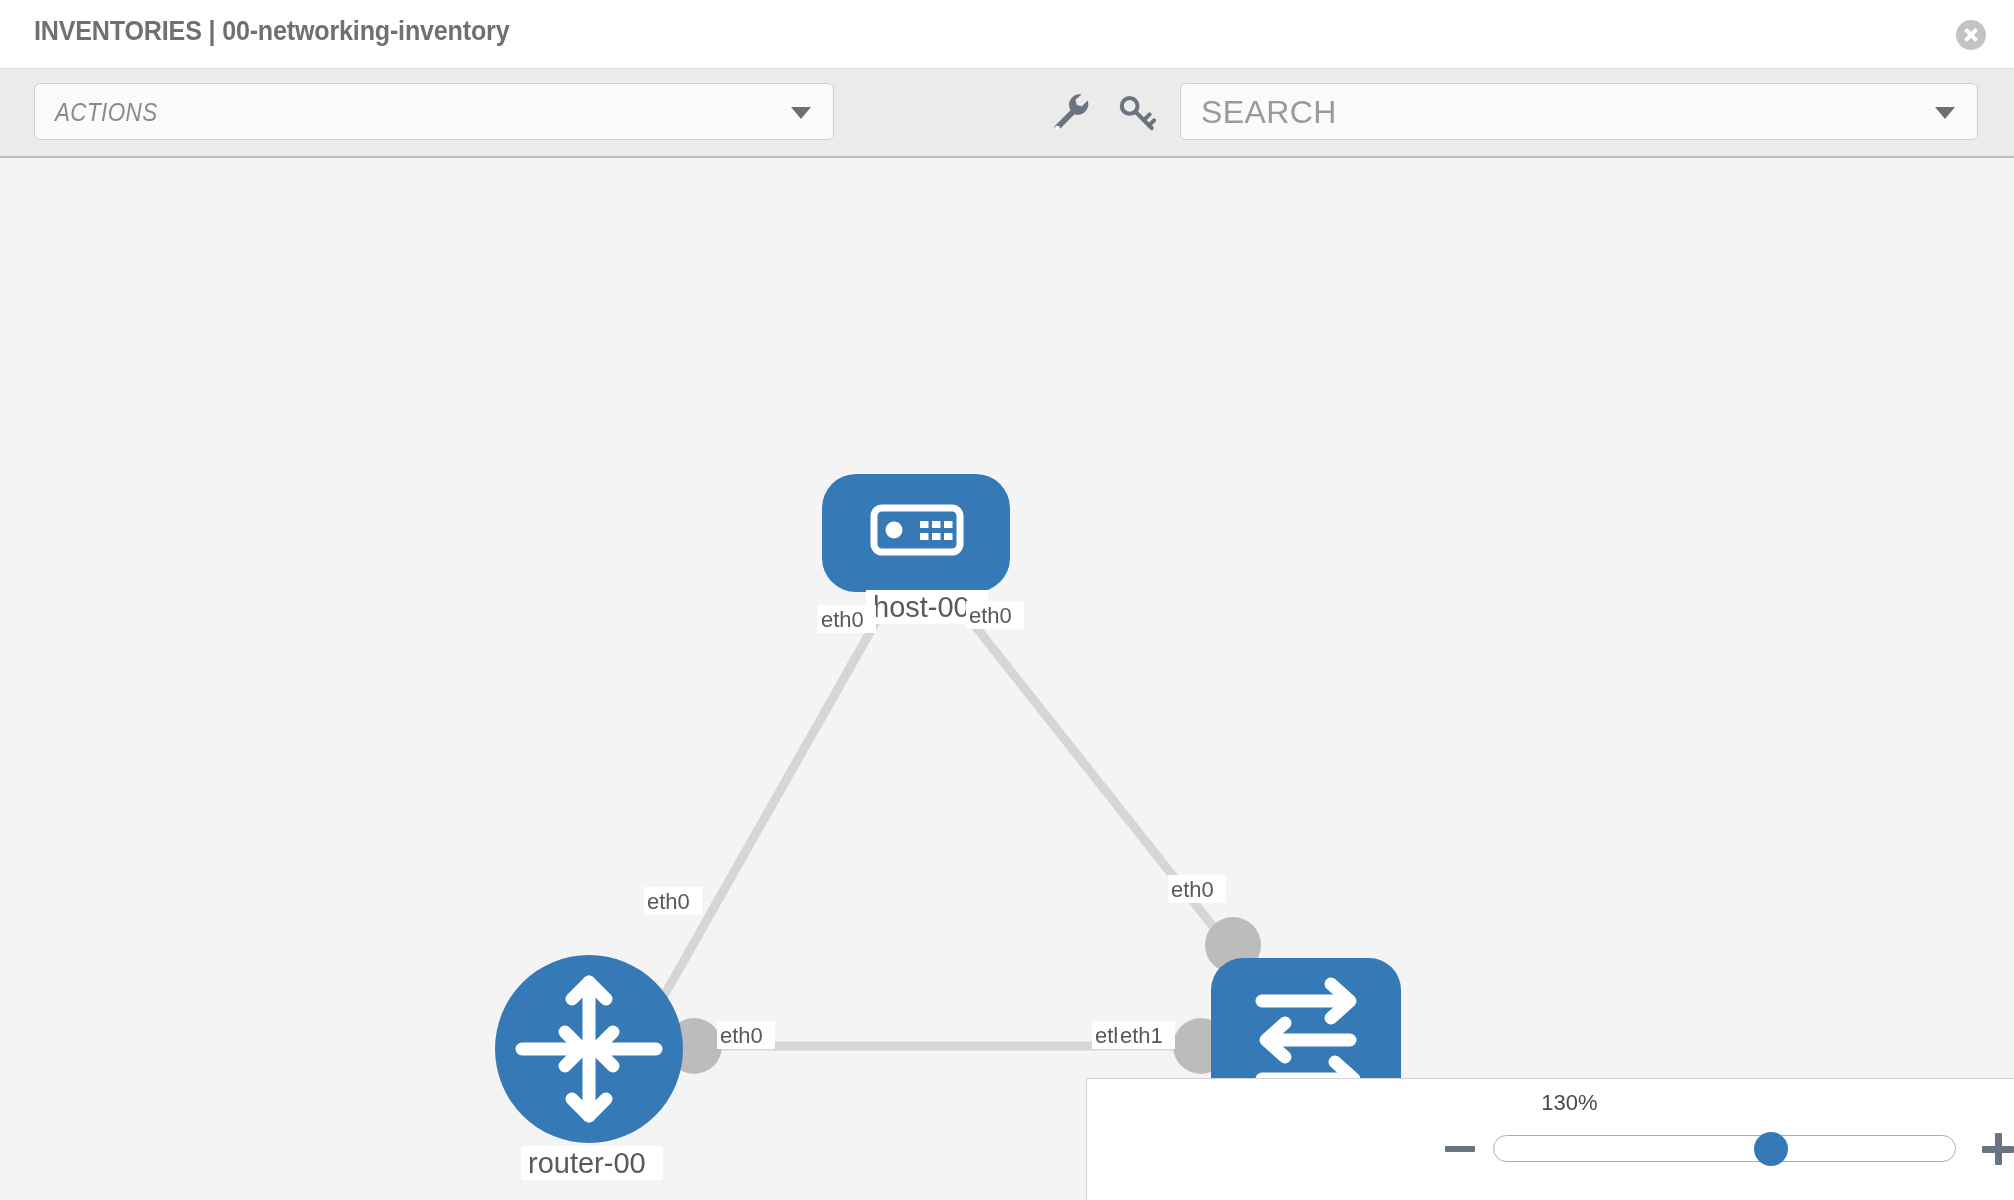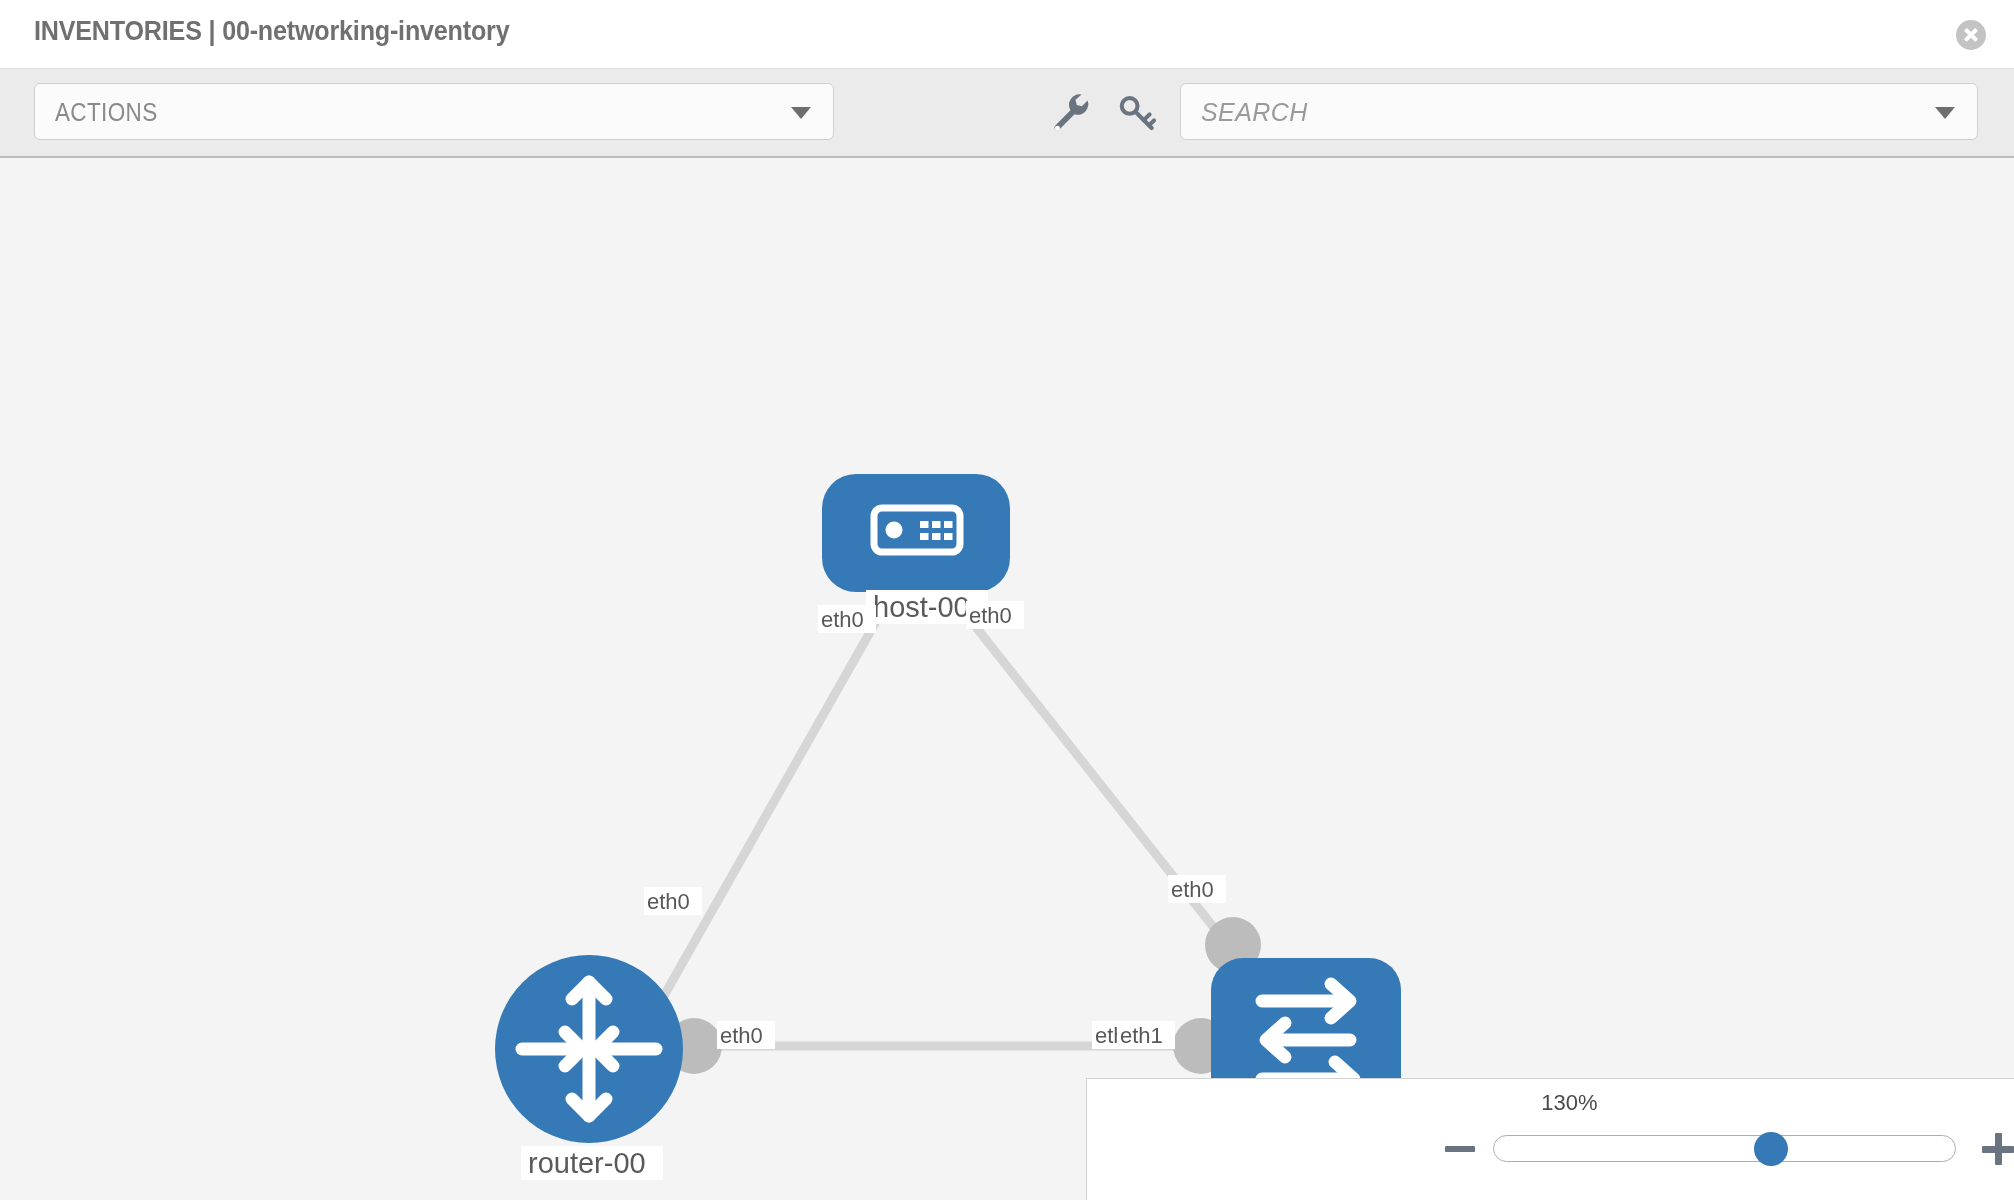--- a/index.html
+++ b/index.html
@@ -83,20 +83,21 @@
     position: absolute;
     left: 34px;
     top: 14px;
     width: 800px;
     height: 57px;
     background: #fbfbfb;
     border: 1px solid #cfcfcf;
     border-radius: 6px;
     box-sizing: border-box;
     cursor: pointer;
+    font-style: italic;
   }
   .actions-select .label {
     position: absolute;
     left: 20px;
     top: 14px;
     font-size: 25px;
     color: #8a8a8a;
     letter-spacing: 0.4px;
     font-family: "Liberation Sans Narrow", "Liberation Sans", sans-serif;
     transform: scaleX(0.9);
@@ -138,24 +139,23 @@
   }
   .search-box input {
     position: absolute;
     left: 18px;
     top: 0;
     width: 700px;
     height: 55px;
     border: 0;
     outline: none;
     background: transparent;
-    font-size: 25px;
+    font-size: 32px;
     color: #555;
     font-family: "Liberation Sans Narrow", "Liberation Sans", sans-serif;
-    font-style: italic;
   }
   .search-box input::placeholder {
     color: #9a9a9a;
     letter-spacing: 0.4px;
   }
 
   
   .canvas {
     position: absolute;
     left: 0;

